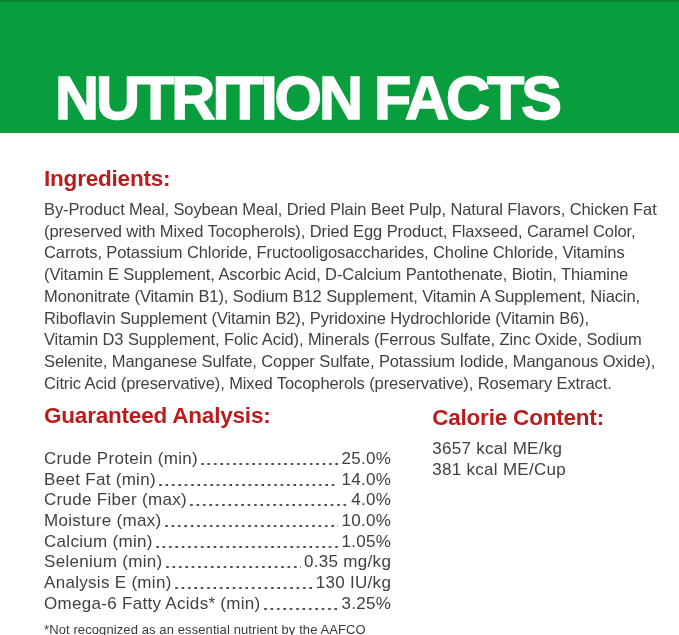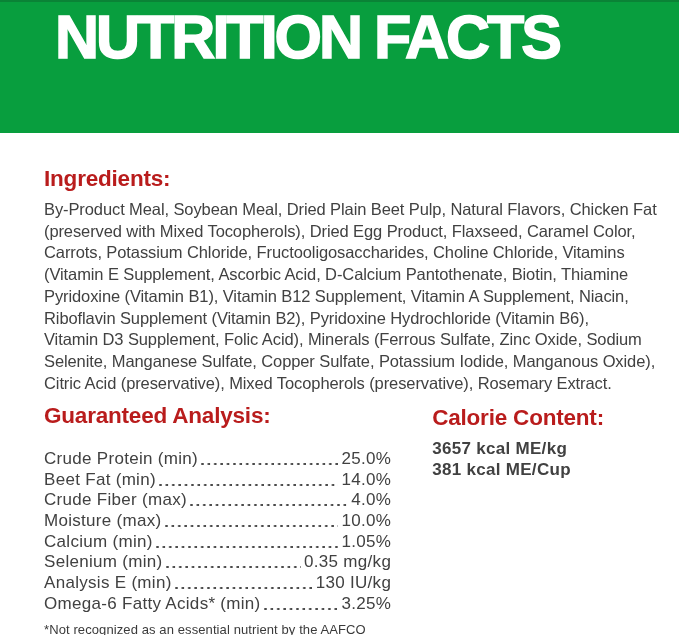--- a/index.html
+++ b/index.html
@@ -3,21 +3,21 @@
 <meta charset="utf-8">
 <style>
   * { margin: 0; padding: 0; box-sizing: border-box; }
   html, body { width: 679px; height: 635px; background: #ffffff; overflow: hidden; }
   body { font-family: "Liberation Sans", sans-serif; color: #414141; }
 
   .band {
     height: 133px;
     background: #089e3e;
     display: flex;
-    align-items: flex-start;
+    align-items: flex-end;
     border-top: 2px solid #0a8336;
   }
   .band h1 {
     color: #ffffff;
     font-size: 61px;
     font-weight: 700;
     letter-spacing: -3px;
     padding-left: 55px;
     -webkit-text-stroke: 1.5px #ffffff;
     white-space: nowrap;
@@ -67,21 +67,21 @@
 
   .footnote {
     margin-top: 8px;
     font-size: 13px;
     line-height: 16.5px;
     letter-spacing: 0.1px;
     color: #3a3a3a;
   }
 
   .right-col h2 { margin-top: 2px; }
-  .cal-lines { margin-top: 7px; font-weight: bold; }
+  .cal-lines { margin-top: 7px; }
   .cal-line {
     font-size: 17px;
     line-height: 21px;
     letter-spacing: 0.3px;
     white-space: nowrap;
   }
 </style>
 </head>
 <body>
 
@@ -91,21 +91,21 @@
 
 <div class="content">
 
   <section>
     <h2>Ingredients:</h2>
     <div class="ingredients-lines">
       <div class="ing-line">By-Product Meal, Soybean Meal, Dried Plain Beet Pulp, Natural Flavors, Chicken Fat</div>
       <div class="ing-line">(preserved with Mixed Tocopherols), Dried Egg Product, Flaxseed, Caramel Color,</div>
       <div class="ing-line">Carrots, Potassium Chloride, Fructooligosaccharides, Choline Chloride, Vitamins</div>
       <div class="ing-line">(Vitamin E Supplement, Ascorbic Acid, D-Calcium Pantothenate, Biotin, Thiamine</div>
-      <div class="ing-line">Pyridoxine (Vitamin B1), Vitamin B12 Supplement, Vitamin A Supplement, Niacin,</div>
+      <div class="ing-line">Mononitrate (Vitamin B1), Sodium B12 Supplement, Vitamin A Supplement, Niacin,</div>
       <div class="ing-line">Riboflavin Supplement (Vitamin B2), Pyridoxine Hydrochloride (Vitamin B6),</div>
       <div class="ing-line">Vitamin D3 Supplement, Folic Acid), Minerals (Ferrous Sulfate, Zinc Oxide, Sodium</div>
       <div class="ing-line">Selenite, Manganese Sulfate, Copper Sulfate, Potassium Iodide, Manganous Oxide),</div>
       <div class="ing-line">Citric Acid (preservative), Mixed Tocopherols (preservative), Rosemary Extract.</div>
     </div>
   </section>
 
   <div class="columns">
 
     <div class="left-col">

